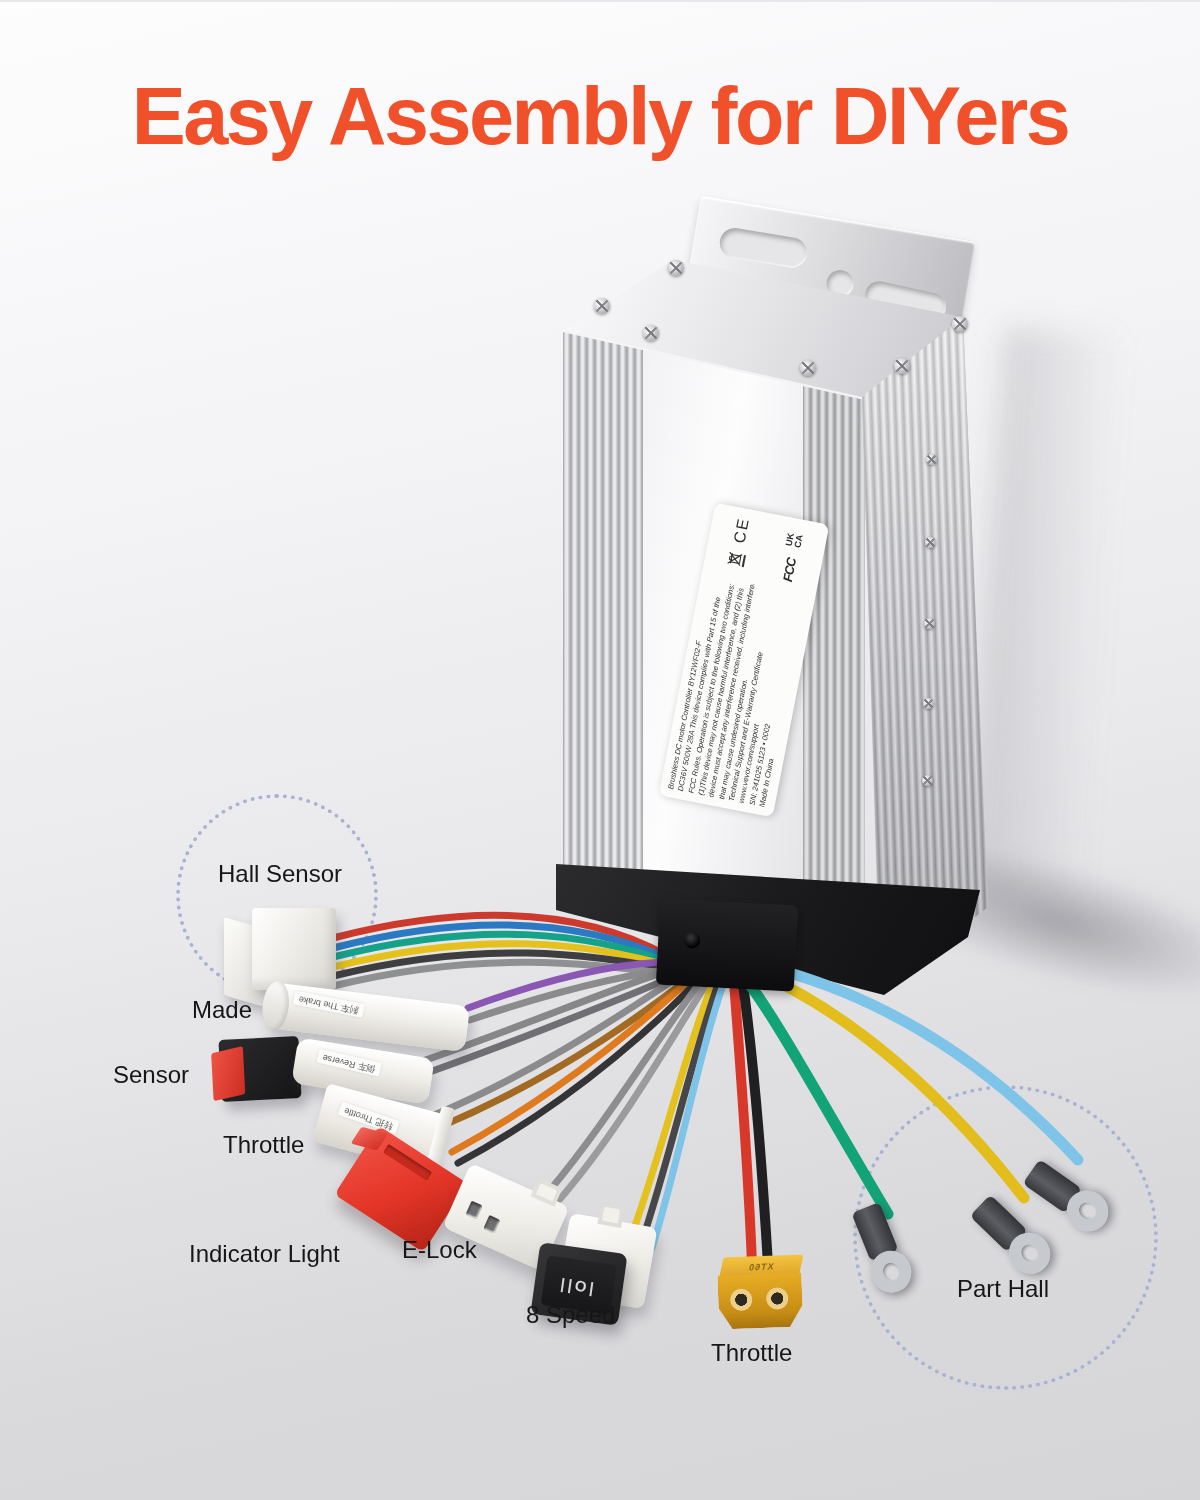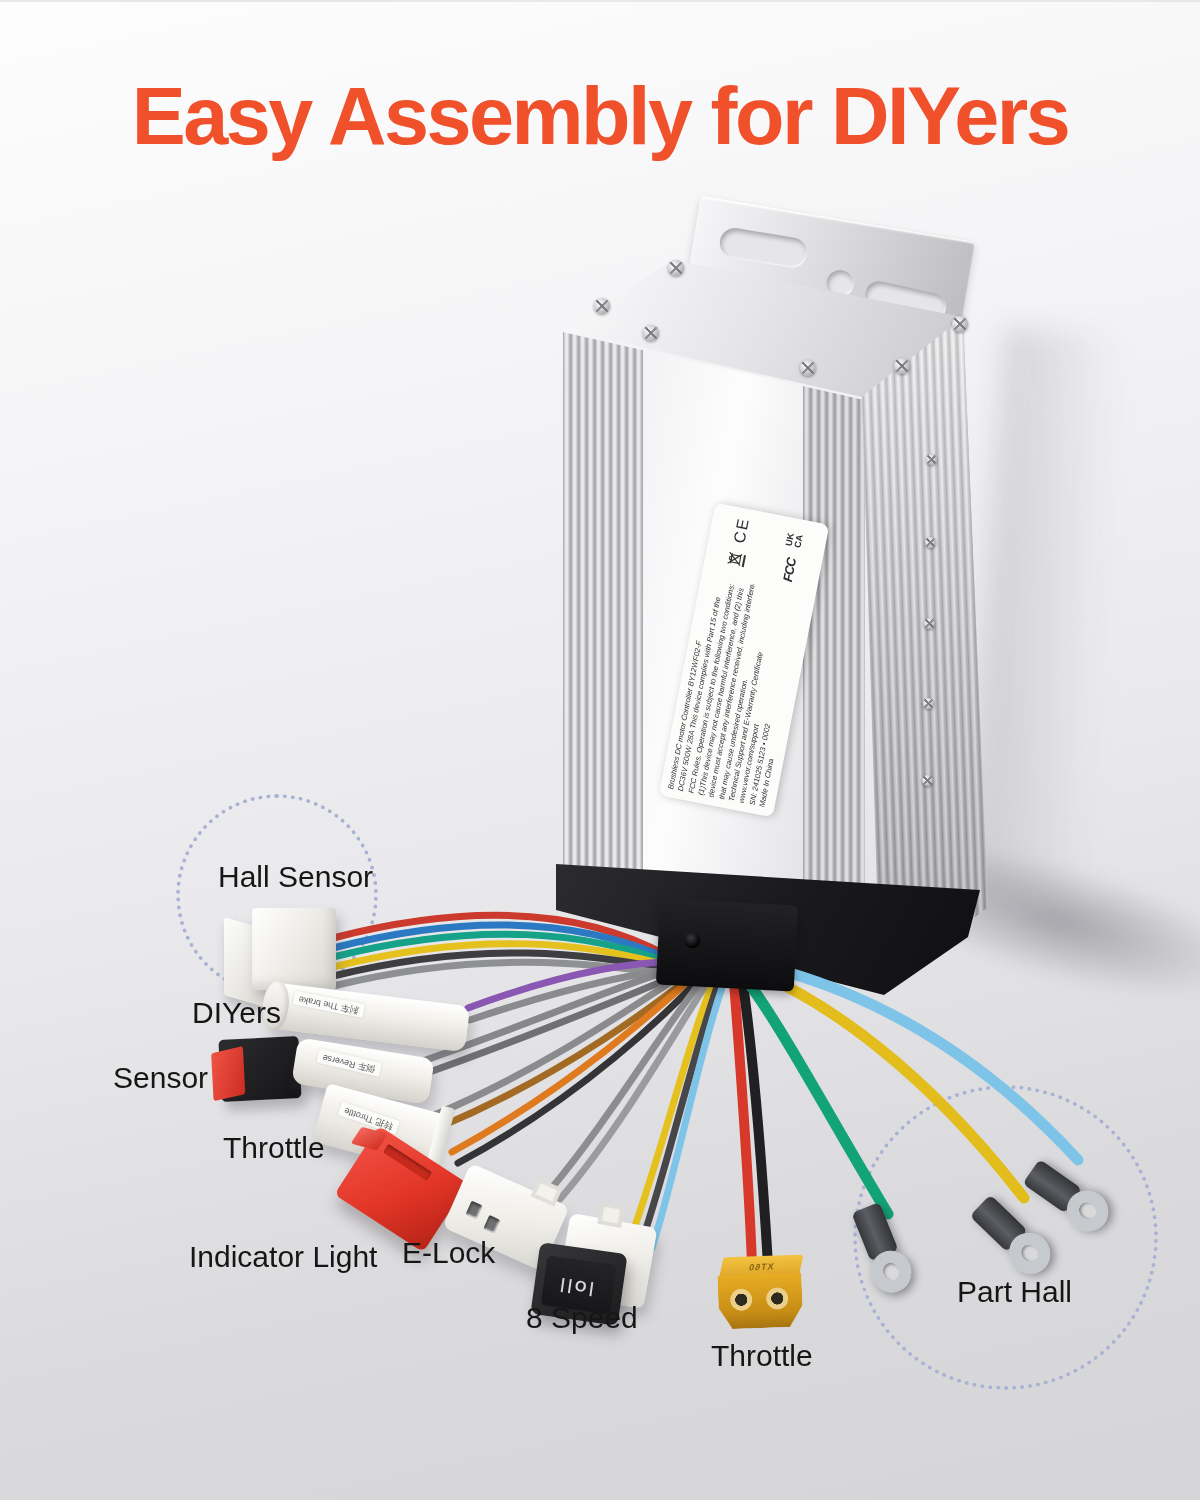--- a/index.html
+++ b/index.html
@@ -150,21 +150,21 @@
   .ring-terminal { position:absolute; width:44px; height:100px; }
   .barrel { position:absolute; left:7px; top:0; width:30px; height:52px; border-radius:6px;
     background:linear-gradient(90deg,#35373b,#5c5e63 45%,#323438); box-shadow:2px 4px 8px rgba(40,40,48,.4); }
   .ring { position:absolute; left:2px; top:48px; width:40px; height:42px; border-radius:50%;
     border:12px solid #c6c9cd; background:transparent;
     box-shadow:2px 4px 8px rgba(40,40,48,.45), inset 1px 2px 3px rgba(0,0,0,.35); }
   .term-1 { left:862px; top:1202px; transform:rotate(-22deg); }
   .term-2 { left:994px; top:1188px; transform:rotate(-46deg); }
   .term-3 { left:1050px; top:1148px; transform:rotate(-55deg); }
   
-  .lbl { position:absolute; font-size:30px; color:#161616; white-space:nowrap; }
+  .lbl { position:absolute; font-size:24px; color:#161616; white-space:nowrap; }
 </style>
 </head>
 <body>
 
 <div class="stage">
 
   <h1 class="title" style="color: rgb(240, 80, 42);">Easy Assembly for DIYers</h1>
 
   <div class="dotcircle circle-hall"></div>
   <div class="dotcircle circle-motor"></div>
@@ -325,21 +325,21 @@
   <div class="conn ring-terminal term-2">
     <div class="barrel"></div>
     <div class="ring"></div>
   </div>
   <div class="conn ring-terminal term-3">
     <div class="barrel"></div>
     <div class="ring"></div>
   </div>
 
   <div class="lbl" style="left:218px;top:858px;">Hall Sensor</div>
-  <div class="lbl" style="left:192px;top:994px;">DIYers</div>
+  <div class="lbl" style="left:192px;top:994px;">Made</div>
   <div class="lbl" style="left:113px;top:1059px;">Sensor</div>
   <div class="lbl" style="left:223px;top:1129px;text-align:right;">Throttle</div>
   <div class="lbl" style="left:189px;top:1238px;">Indicator Light</div>
   <div class="lbl" style="left:402px;top:1234px;text-align:center;">E-Lock</div>
   <div class="lbl" style="left:526px;top:1299px;">8 Speed</div>
   <div class="lbl" style="left:711px;top:1337px;">Throttle</div>
   <div class="lbl" style="left:957px;top:1273px;">Part Hall</div>
 
 </div>
 

